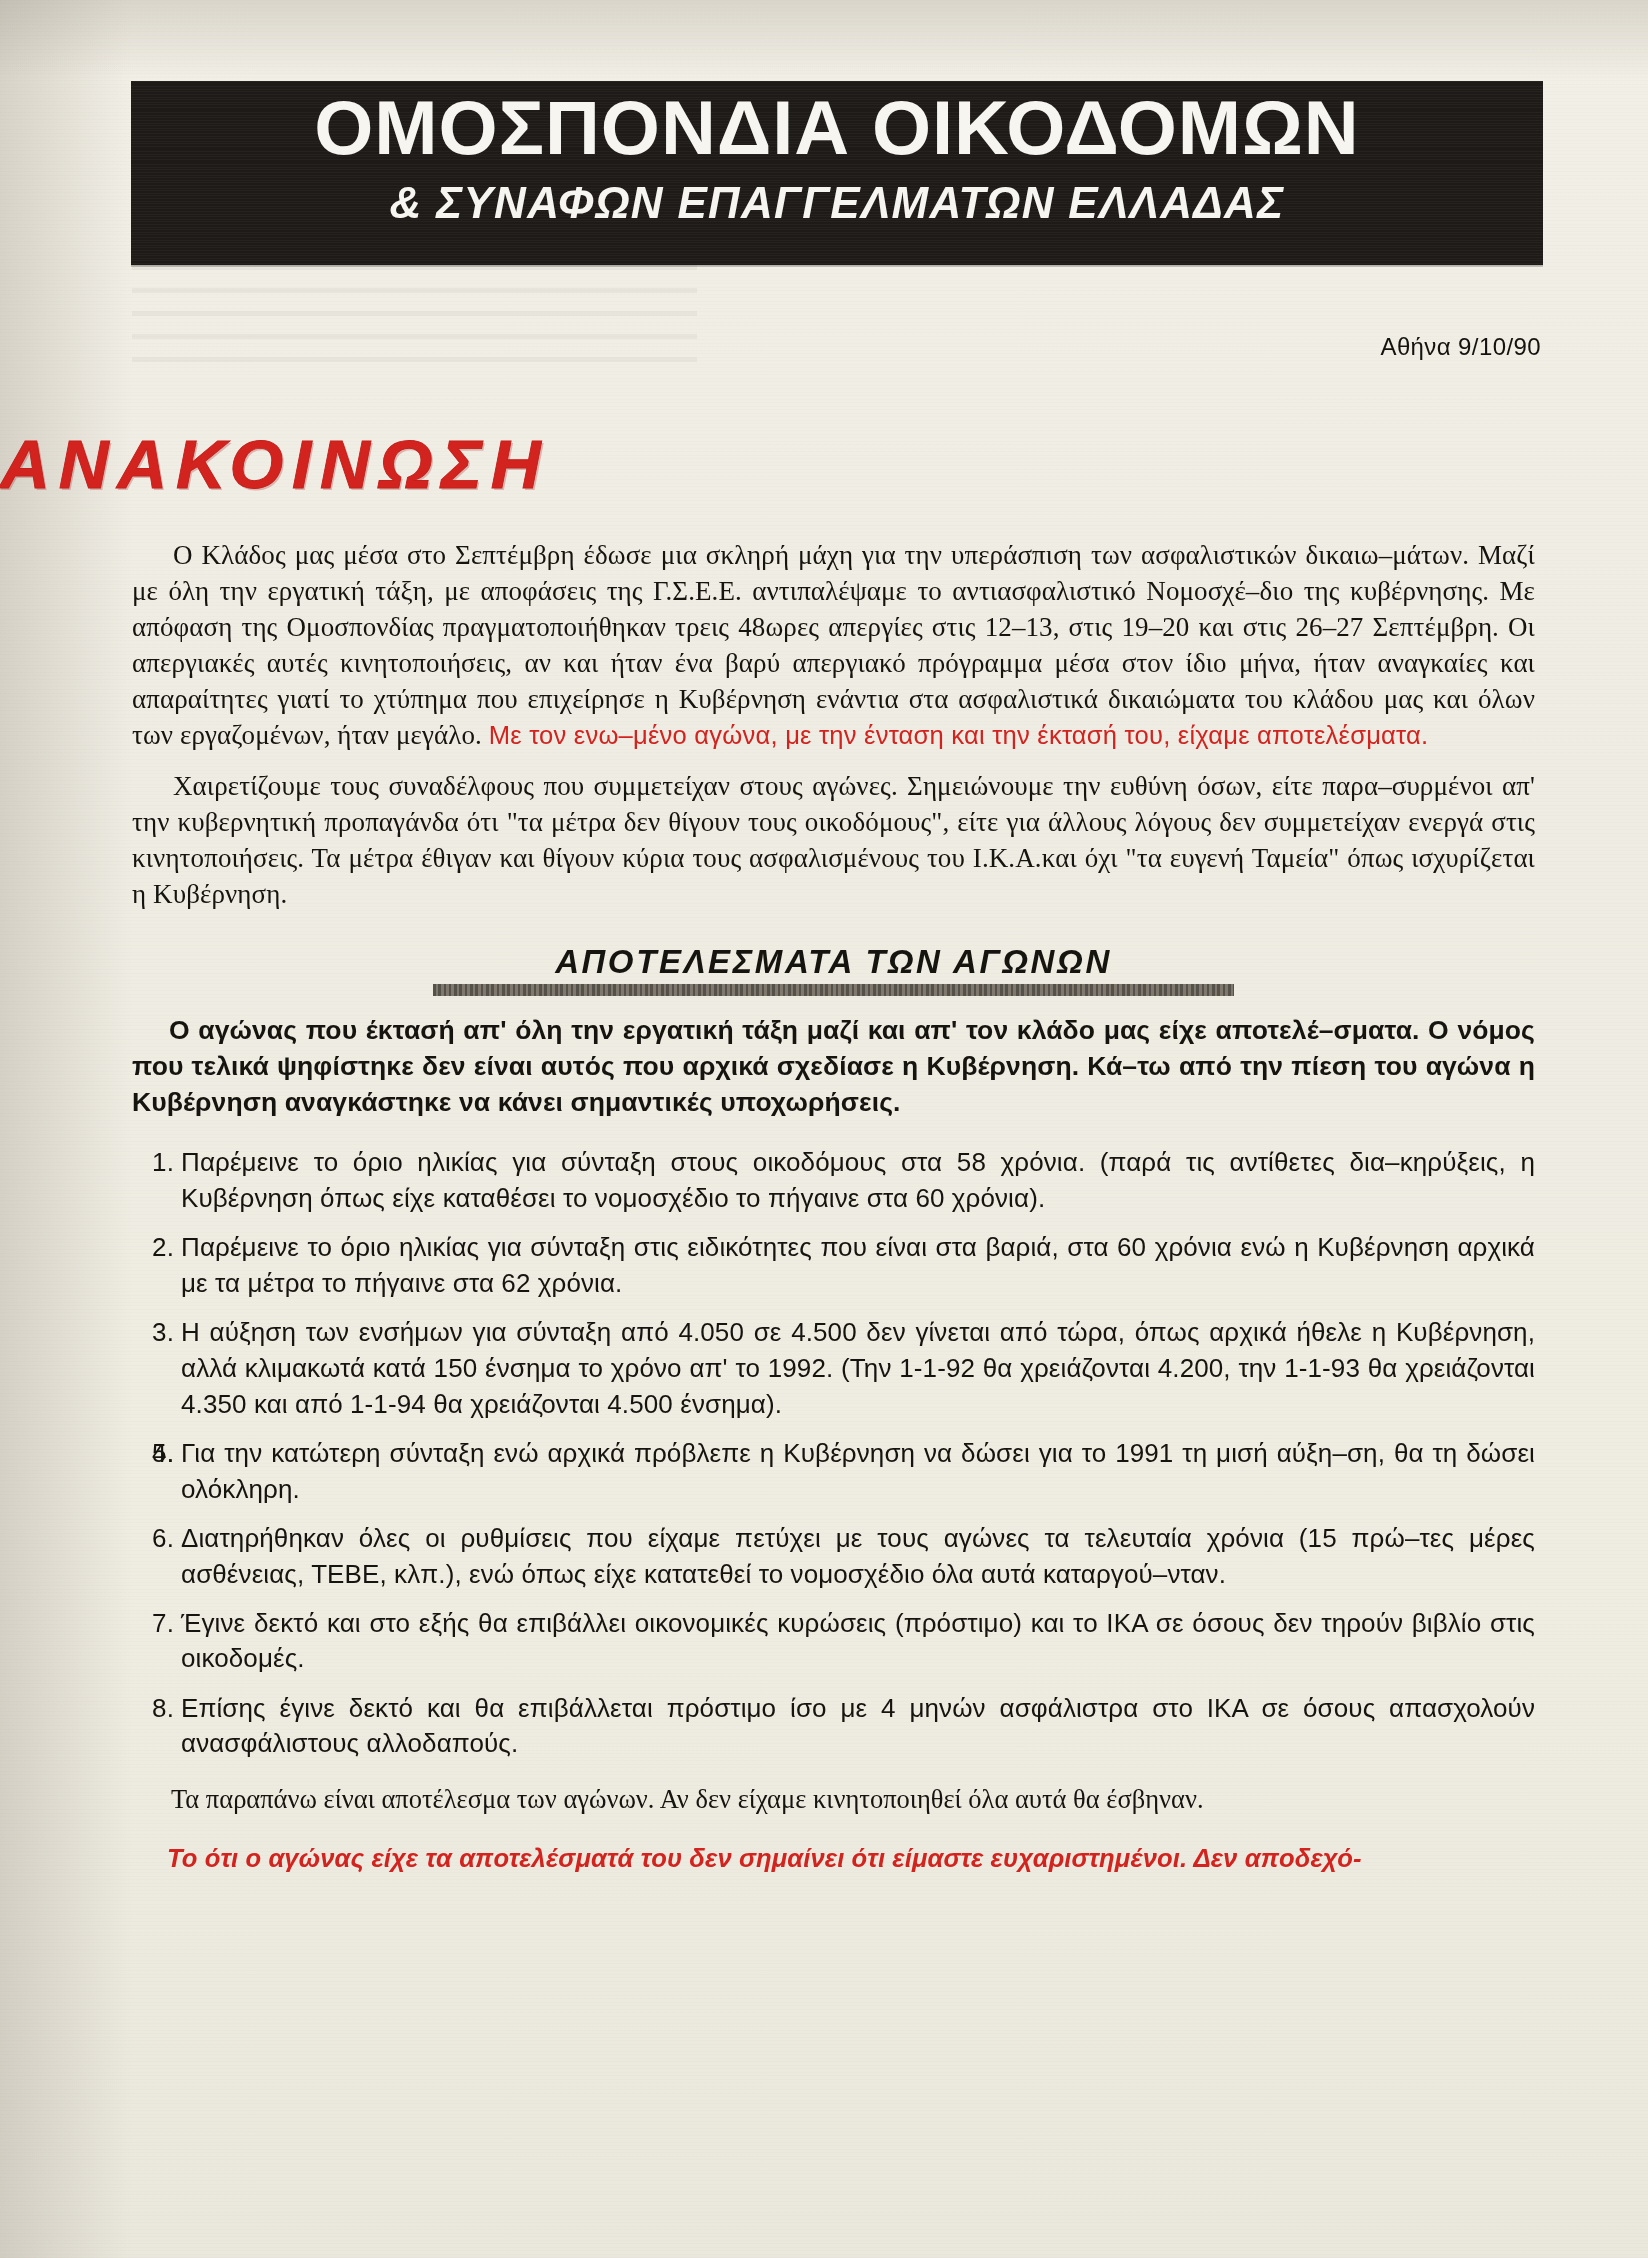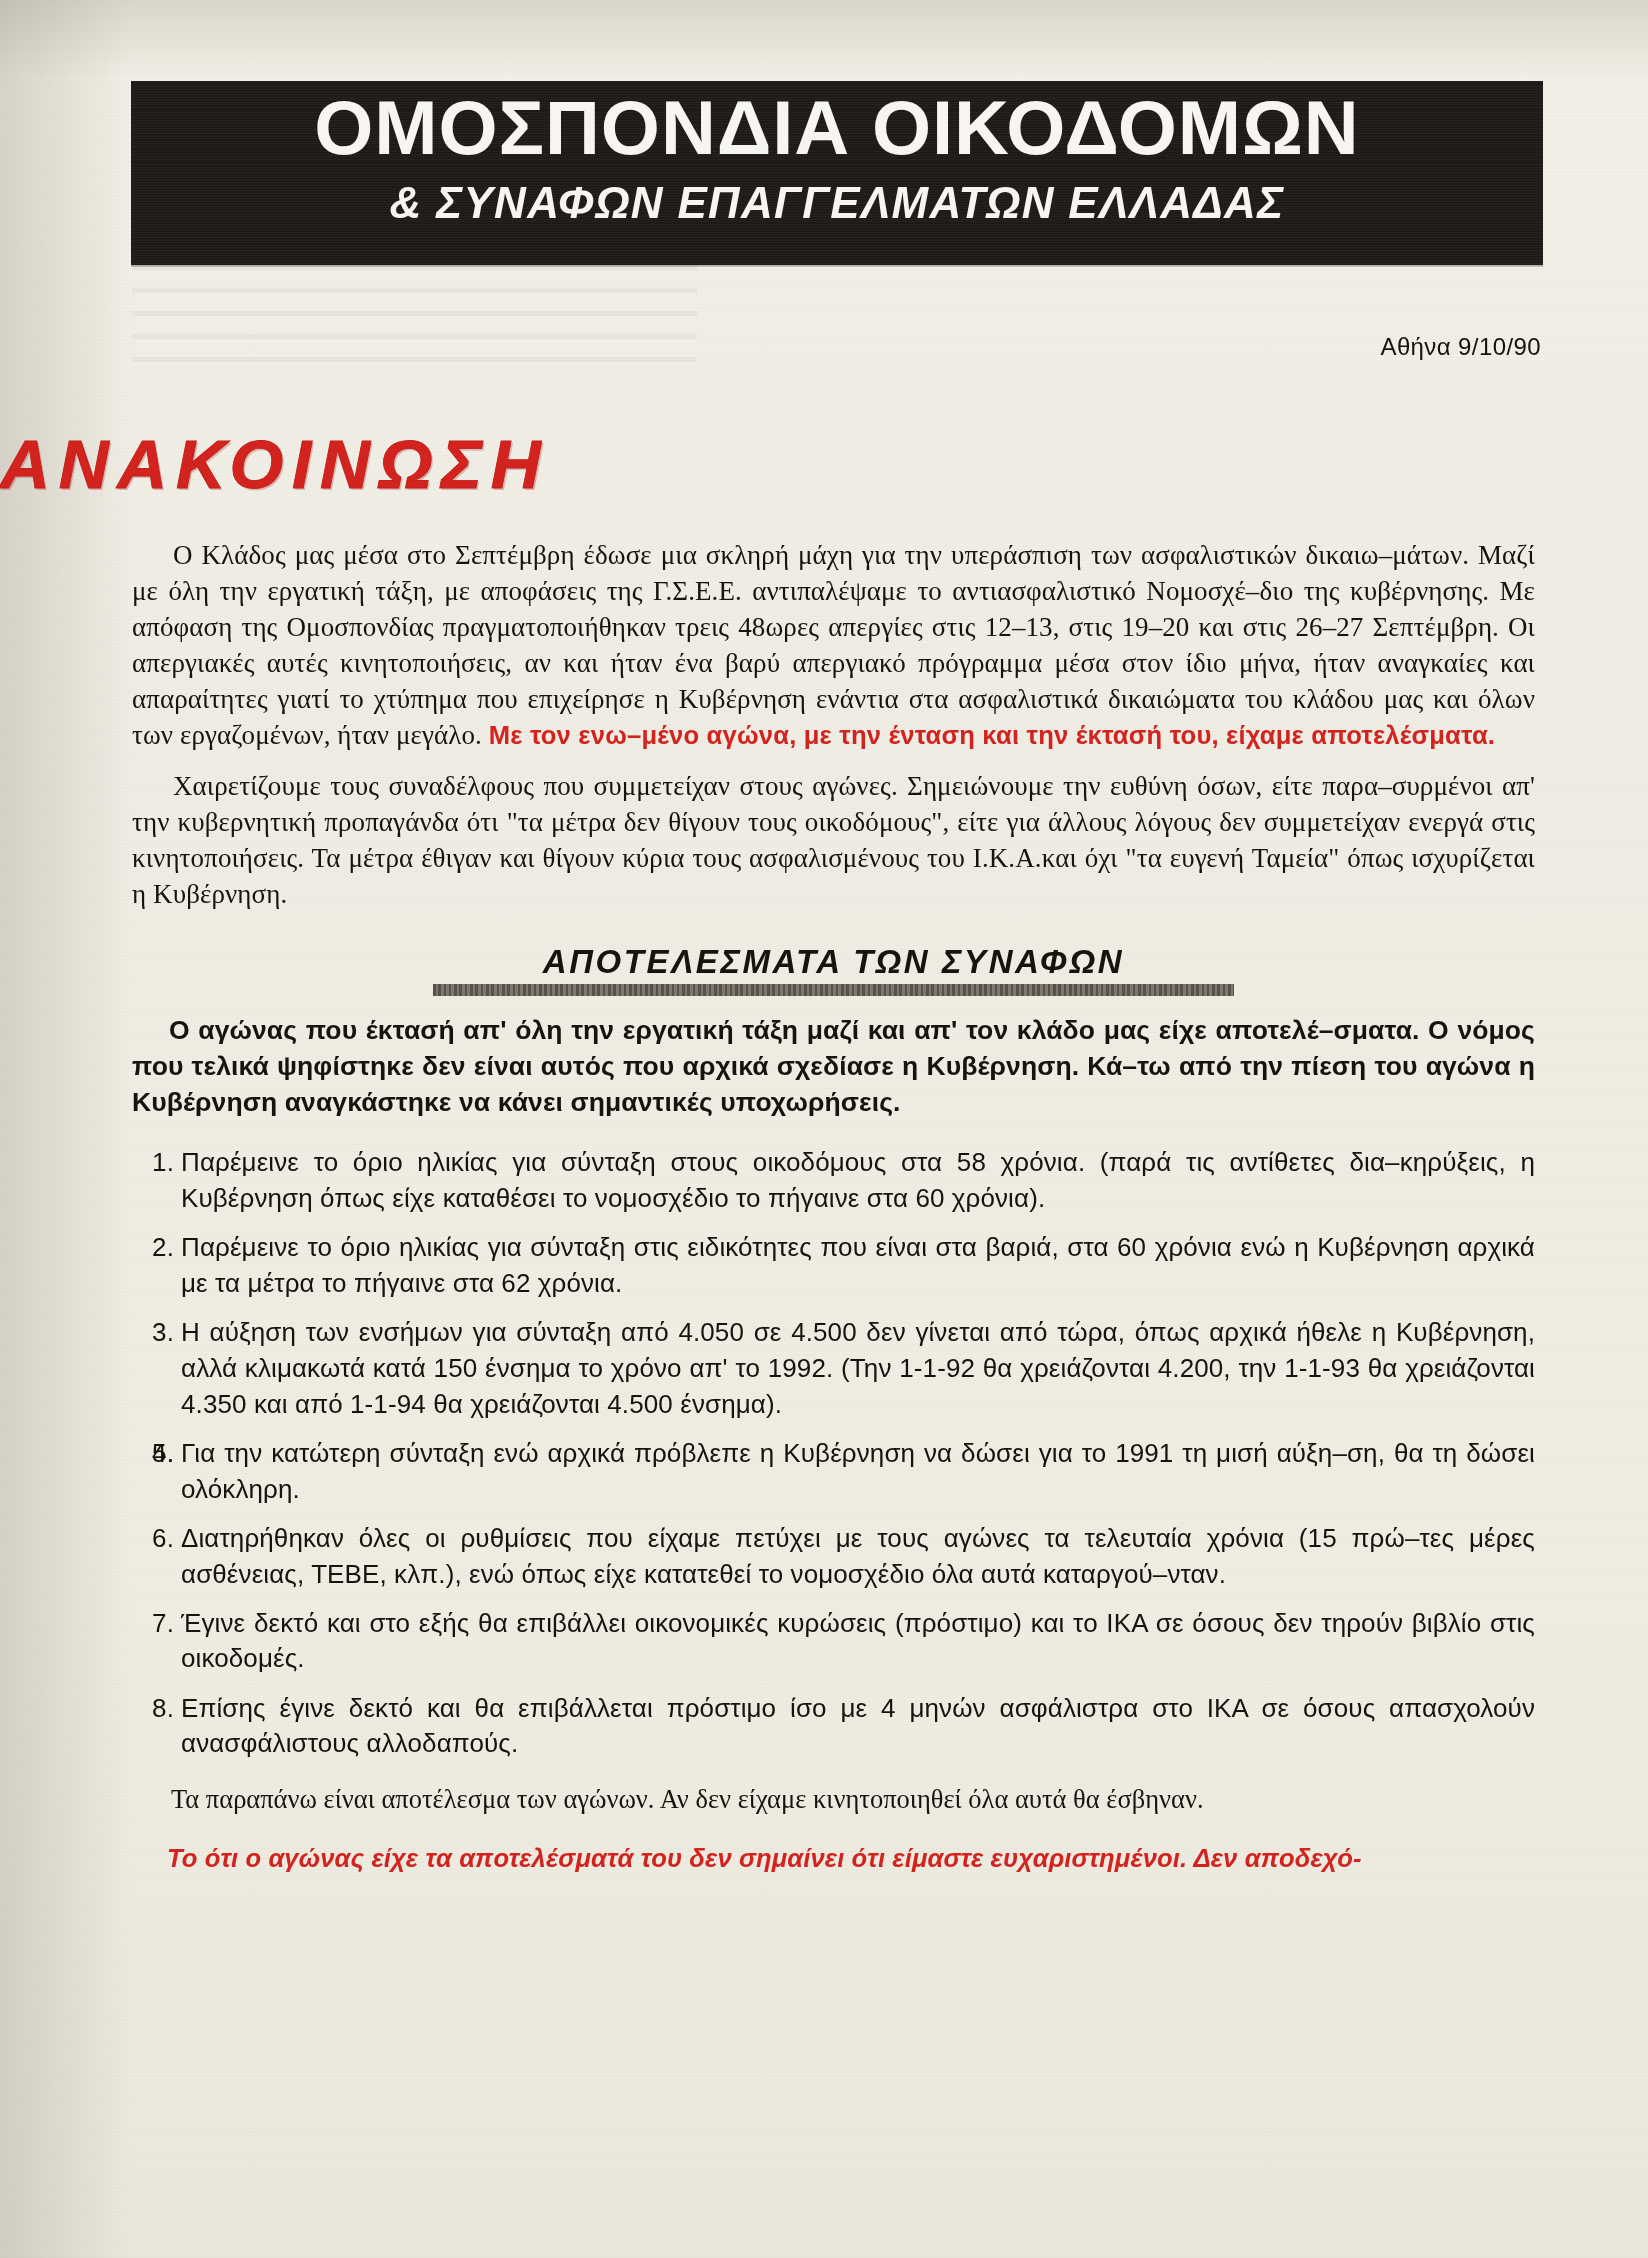--- a/index.html
+++ b/index.html
@@ -131,21 +131,21 @@
     line-height: 1.33;
     text-align: justify;
     letter-spacing: 0.1px;
     color: #16140f;
   }
   p.para.indent { text-indent: 41px; }
 
   .red-bold {
     color: #d2231f;
     font-family: "Liberation Sans", sans-serif;
-    font-weight: 700;
+    font-weight: 400;
     font-size: 25.6px;
     letter-spacing: 0.2px;
   }
 
   .gap-1 { height: 12.4px; }
 
   
   .section-head {
     margin: 30px 0 8.8px 0;
     text-align: center;
@@ -275,21 +275,21 @@
     <div class="col">
 
 
       <p class="para indent"><span>Ο Κλάδος μας μέσα στο Σεπτέμβρη έδωσε μια σκληρή μάχη για την υπεράσπιση των ασφαλιστικών δικαιω–μάτων. Μαζί με όλη την εργατική τάξη, με αποφάσεις της Γ.Σ.Ε.Ε. αντιπαλέψαμε το αντιασφαλιστικό Νομοσχέ–διο της κυβέρνησης. Με απόφαση της Ομοσπονδίας πραγματοποιήθηκαν τρεις 48ωρες απεργίες στις 12–13, στις 19–20 και στις 26–27 Σεπτέμβρη. Οι απεργιακές αυτές κινητοποιήσεις, αν και ήταν ένα βαρύ απεργιακό πρόγραμμα μέσα στον ίδιο μήνα, ήταν αναγκαίες και απαραίτητες γιατί το χτύπημα που επιχείρησε η Κυβέρνηση ενάντια στα ασφαλιστικά δικαιώματα του κλάδου μας και όλων των εργαζομένων, ήταν μεγάλο. </span><span class="red-bold">Με τον ενω–μένο αγώνα, με την ένταση και την έκτασή του, είχαμε αποτελέσματα.</span></p>
 
       <div class="gap-1"></div>
 
       <p class="para indent">Χαιρετίζουμε τους συναδέλφους που συμμετείχαν στους αγώνες. Σημειώνουμε την ευθύνη όσων, είτε παρα–συρμένοι απ' την κυβερνητική προπαγάνδα ότι "τα μέτρα δεν θίγουν τους οικοδόμους", είτε για άλλους λόγους δεν συμμετείχαν ενεργά στις κινητοποιήσεις. Τα μέτρα έθιγαν και θίγουν κύρια τους ασφαλισμένους του Ι.Κ.Α.και όχι "τα ευγενή Ταμεία" όπως ισχυρίζεται η Κυβέρνηση.</p>
 
       <div class="section-head">
-        <div class="sh-text">ΑΠΟΤΕΛΕΣΜΑΤΑ ΤΩΝ ΣΥΝΑΦΩΝ</div>
+        <div class="sh-text">ΑΠΟΤΕΛΕΣΜΑΤΑ ΤΩΝ ΑΓΩΝΩΝ</div>
         <div class="sh-rule"></div>
       </div>
 
       <p class="lead-bold">Ο αγώνας που έκτασή απ' όλη την εργατική τάξη μαζί και απ' τον κλάδο μας είχε αποτελέ–σματα. Ο νόμος που τελικά ψηφίστηκε δεν είναι αυτός που αρχικά σχεδίασε η Κυβέρνηση. Κά–τω από την πίεση του αγώνα η Κυβέρνηση αναγκάστηκε να κάνει σημαντικές υποχωρήσεις.</p>
 
       <ol class="items">
         <li><span class="num">1.</span><span>Παρέμεινε το όριο ηλικίας για σύνταξη στους οικοδόμους στα 58 χρόνια. (παρά τις αντίθετες δια–κηρύξεις, η Κυβέρνηση όπως είχε καταθέσει το νομοσχέδιο το πήγαινε στα 60 χρόνια).</span></li>
         <li><span class="num">2.</span><span>Παρέμεινε το όριο ηλικίας για σύνταξη στις ειδικότητες που είναι στα βαριά, στα 60 χρόνια ενώ η Κυβέρνηση αρχικά με τα μέτρα το πήγαινε στα 62 χρόνια.</span></li>
         <li><span class="num">3.</span><span>Η αύξηση των ενσήμων για σύνταξη από 4.050 σε 4.500 δεν γίνεται από τώρα, όπως αρχικά ήθελε η Κυβέρνηση, αλλά κλιμακωτά κατά 150 ένσημα το χρόνο απ' το 1992. (Την 1-1-92 θα χρειάζονται 4.200, την 1-1-93 θα χρειάζονται 4.350 και από 1-1-94 θα χρειάζονται 4.500 ένσημα).</span></li>
         <li><span class="num">4.</span></li>

